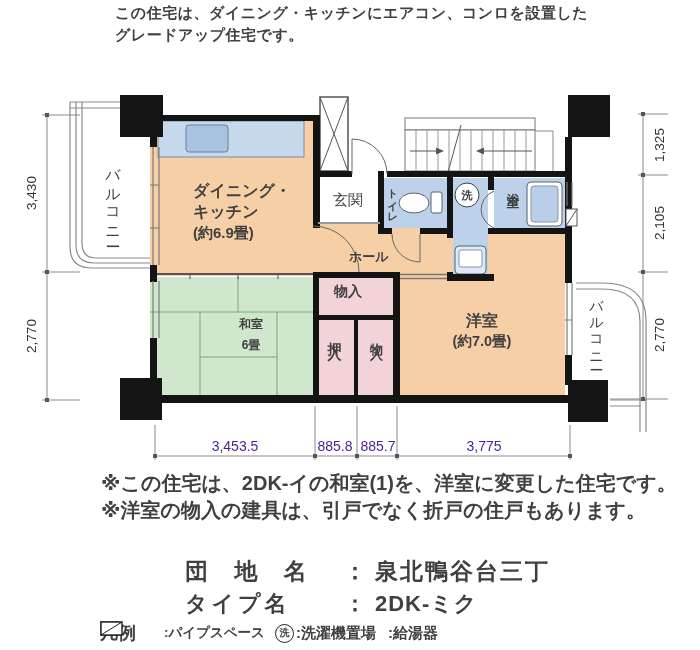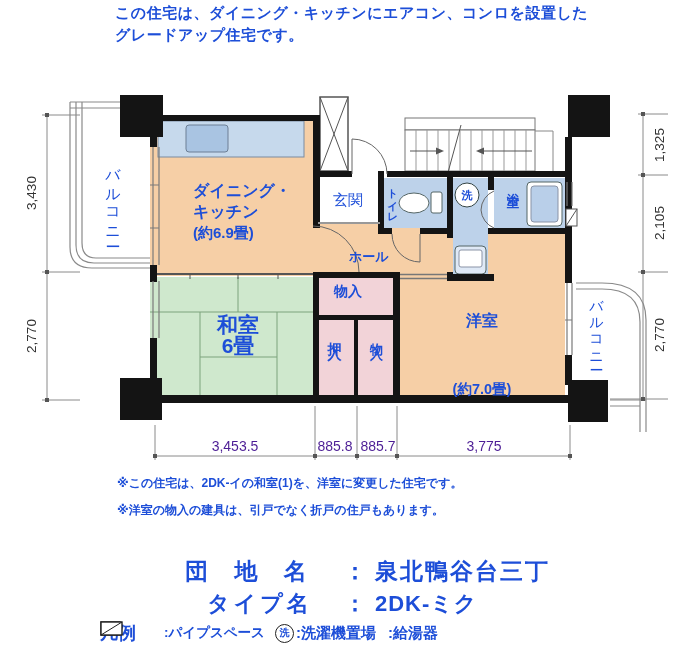--- a/index.html
+++ b/index.html
@@ -1,24 +1,24 @@
 <!DOCTYPE html>
 <html><head>
 <meta charset="utf-8">
 <style>
   html,body{margin:0;padding:0;background:#fff;}
   .stage{position:relative;width:700px;height:650px;background:#fff;overflow:hidden;
          font-family:"Liberation Sans","DejaVu Sans",sans-serif;color:#1c1c1c;}
   .stage svg{position:absolute;left:0;top:0;}
-  .t{position:absolute;white-space:nowrap;color:#1d4ed8;}
+  .t{position:absolute;white-space:nowrap;color:#404040;}
   .v{writing-mode:vertical-rl;text-orientation:upright;}
   .rot{transform:translate(-50%,-50%) rotate(-90deg);transform-origin:center;font-size:13.5px;color:#333;}
   .cx{transform:translateX(-50%);font-size:14px;color:#4c1d95;}
   .hdr{left:115px;top:2px;font-size:15px;line-height:22px;font-weight:600;letter-spacing:.5px;}
-  .notes{left:101px;top:470px;font-size:12px;line-height:27px;font-weight:700;margin-left:16px;}
+  .notes{left:101px;top:470px;font-size:20px;line-height:27px;font-weight:700;}
   .bigrow{font-size:23px;font-weight:700;}
   .bigrow .lbl{display:inline-block;width:150px;}
   .bigrow .col{display:inline-block;width:40px;text-align:center;}
   .legend{left:100px;top:621px;display:flex;align-items:center;font-size:15px;font-weight:700;}
   .legend .ttl{font-size:18px;margin-right:16px;}
   .legend .sym{margin:0 2px 0 10px;display:flex;align-items:center;}
   .washcircle{width:17px;height:17px;border:1.4px solid #222;border-radius:50%;
               display:flex;align-items:center;justify-content:center;font-size:10px;font-weight:700;}
 </style>
 </head>
@@ -185,31 +185,31 @@
     <div style="font-size:15px;">(約6.9畳)</div>
   </div>
 
   <div class="t" style="left:333px;top:191px;font-size:15px;font-weight:400;">玄関</div>
   <div class="t v" style="left:386px;top:181px;font-size:10.5px;font-weight:600;">トイレ</div>
   <div class="t" style="left:461.5px;top:188px;font-size:11px;font-weight:700;">洗</div>
   <div class="t v" style="left:504px;top:183px;font-size:12.5px;font-weight:600;letter-spacing:2px;">浴室</div>
   <div class="t" style="left:349px;top:248px;font-size:13px;font-weight:600;">ホール</div>
   <div class="t" style="left:334px;top:283px;font-size:14px;font-weight:600;">物入</div>
 
-  <div class="t" style="left:207px;top:314px;width:62px;text-align:center;font-size:21px;line-height:21px;font-weight:600;">
+  <div class="t" style="left:220px;top:314px;width:62px;text-align:center;font-size:12px;line-height:21px;font-weight:600;">
     <div>和室</div>
     <div>6畳</div>
   </div>
 
   <div class="t v" style="left:326px;top:331px;font-size:14px;font-weight:600;letter-spacing:4px;">押入</div>
   <div class="t v" style="left:367px;top:333px;font-size:13px;font-weight:600;letter-spacing:3px;">物入</div>
 
   <div class="t" style="left:432px;top:311px;width:100px;text-align:center;font-size:16px;line-height:20px;font-weight:600;">
     <div>洋室</div>
-    <div style="font-size:14.5px;margin-top:48px;">(約7.0畳)</div>
+    <div style="font-size:14.5px;">(約7.0畳)</div>
   </div>
 
   <div class="t v" style="left:588px;top:290px;font-size:14px;letter-spacing:2px;">バルコニー</div>
 
   <div class="t rot" style="left:31px;top:193px;">3,430</div>
   <div class="t rot" style="left:31px;top:336px;">2,770</div>
   <div class="t rot" style="left:659px;top:145px;">1,325</div>
   <div class="t rot" style="left:659px;top:223px;">2,105</div>
   <div class="t rot" style="left:659px;top:335px;">2,770</div>
   <div class="t cx" style="left:235px;top:438px;">3,453.5</div>
@@ -219,21 +219,21 @@
 
   <div class="t notes">
     <div>※この住宅は、2DK-イの和室(1)を、洋室に変更した住宅です。</div>
     <div>※洋室の物入の建具は、引戸でなく折戸の住戸もあります。</div>
   </div>
 
   <div class="t bigrow" style="left:185px;top:556px;">
     <span class="lbl" style="letter-spacing:10px;">団 地 名</span><span class="col">：</span><span style="letter-spacing:2px;font-family:Liberation Serif, serif;">泉北鴨谷台三丁</span>
   </div>
   <div class="t bigrow" style="left:185px;top:589px;font-size:22px;">
-    <span class="lbl" style="letter-spacing:4px;text-align:center;">タイプ名</span><span class="col">：</span><span style="letter-spacing:1px;">2DK-ミク</span>
+    <span class="lbl" style="letter-spacing:4px;">タイプ名</span><span class="col">：</span><span style="letter-spacing:1px;">2DK-ミク</span>
   </div>
 
   <div class="t legend">
     <span class="ttl">凡例</span>
     <span class="sym">
       <svg width="21" height="15" viewBox="0 0 21 15">
           <rect x="1" y="1" width="19" height="13" fill="#fff" stroke="#222" stroke-width="1.4"></rect>
           <path d="M1,1 L20,14 M20,1 L1,14" stroke="#222" stroke-width="1" fill="none"></path>
         </svg>
     </span>

